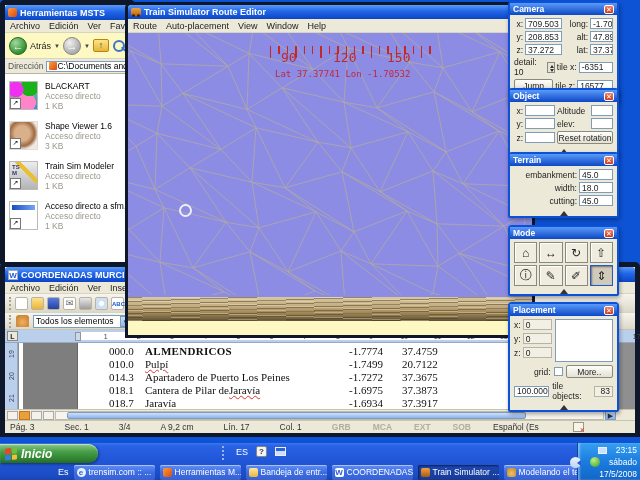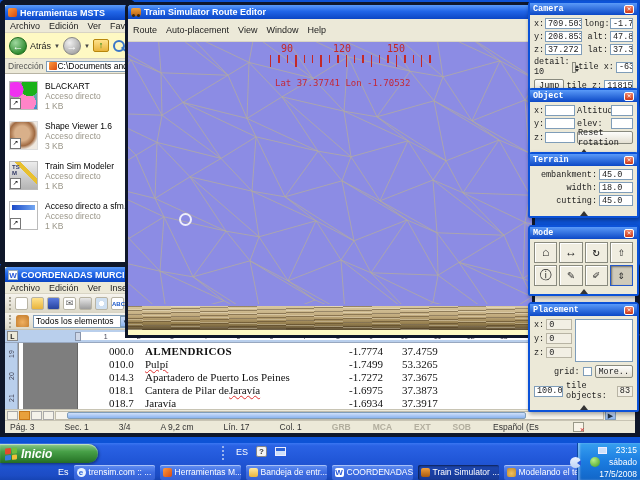--- a/index.html
+++ b/index.html
@@ -122,39 +122,39 @@
   .wstatus .dim{color:#b2ae9e;font-weight:bold;margin-right:5px;}
   .bookico{width:11px;height:10px;background:#f8f4e8;border:1px solid #998;position:relative;margin-left:4px;}
   .bookico::after{content:"✕";position:absolute;right:-2px;bottom:-2px;color:#d22;font-size:6px;line-height:6px;}
 
   
   #editor{left:125px;top:2px;width:410px;height:336px;z-index:3;border-width:3px;border-radius:6px 6px 0 0;}
   #editor .xptitle{height:14px;}
   .train-ico{width:10px;height:8px;background:linear-gradient(180deg,#f2a03c,#b86414);border-radius:2px;position:relative;flex:none;}
   .train-ico::after{content:"";position:absolute;left:1px;bottom:-1px;width:3px;height:3px;background:#402808;border-radius:50%;
     box-shadow:5px 0 0 #402808;}
-  #editor .menurow{height:23px;}
+  #editor .menurow{height:14px;}
   .viewport{position:relative;height:288px;background:#8c8ce4;overflow:hidden;}
   .viewport svg{position:absolute;left:0;top:0;}
   .viewport svg line{stroke:#b2ab9f;stroke-width:.9;opacity:.85;}
   .sand{position:absolute;left:0;right:0;bottom:0;height:24px;
     background:repeating-linear-gradient(178deg,rgba(70,52,28,.45) 0 1px,transparent 1px 4px),
       repeating-linear-gradient(2deg,rgba(255,248,230,.3) 0 1px,transparent 1px 5px),
       linear-gradient(180deg,#d9c9a0 0%,#c2ab7e 40%,#97804f 72%,#5e4f35 100%);}
   .ticks{position:absolute;left:142px;top:13px;width:170px;height:13px;display:flex;align-items:flex-start;}
   .tick{width:1.4px;margin-right:7px;background:#c32828;flex:none;}
-  .clabel{position:absolute;font-size:10px;color:#c32828;font-family:"DejaVu Sans Mono",monospace;top:1px;}
+  .clabel{position:absolute;font-size:13px;color:#c32828;font-family:"DejaVu Sans Mono",monospace;top:17px;}
   .latlon{position:absolute;left:147px;top:36px;font-size:9px;color:#c32838;font-family:"DejaVu Sans Mono",monospace;white-space:nowrap;}
   .cursor-circle{position:absolute;left:51px;top:171px;width:13px;height:13px;border:2px solid rgba(255,255,255,.85);border-radius:50%;}
   .estatus{height:14px;background:#ffffe4;border-top:1px solid #9a9a8a;font-size:8.5px;color:#111;
     padding:1px 3px;white-space:nowrap;overflow:hidden;}
 
   
-  .panel{position:absolute;left:528px;width:111px;background:#ece9d8;border:2px solid #0b52d8;border-radius:4px 4px 2px 2px;
-    z-index:4;box-shadow:1px 2px 4px rgba(0,0,0,.35);font-family:Liberation Mono, monospace;}
+  .panel{position:absolute;left:508px;width:111px;background:#ece9d8;border:2px solid #0b52d8;border-radius:4px 4px 2px 2px;
+    z-index:4;box-shadow:1px 2px 4px rgba(0,0,0,.35);}
   .ptitle{height:12px;background:linear-gradient(180deg,#5a9af8,#0c48c6);color:#fff;font-size:8.5px;font-weight:bold;
     display:flex;align-items:center;padding:0 3px;}
   .px{margin-left:auto;width:10px;height:9px;background:linear-gradient(180deg,#f08468,#cc3818);border:1px solid #fff;
     border-radius:2px;color:#fff;font-size:7px;line-height:7px;text-align:center;}
   .pbody{padding:3px 4px 0 4px;font-size:8.5px;color:#222;}
   .prow{display:flex;align-items:center;gap:2px;margin-bottom:2px;}
   .plbl{text-align:right;flex:none;}
   .collapse{height:8px;display:flex;justify-content:center;align-items:flex-start;}
   .collapse i{display:block;width:0;height:0;border:4px solid transparent;border-bottom:5px solid #333;margin-top:-1px;}
   .spinner{width:9px;height:11px;border:1px solid #898a7e;background:#e8e4d8;display:flex;flex-direction:column;}
@@ -377,21 +377,21 @@
               <span class="lat">37.4759</span>
             </div>
 
             <div class="docrow">
               <span class="km">010.0</span>
               <span class="lnln">
                 <span class="nm" style="position:static"></span>
                 <span class="nmw">Pulpí</span>
               </span>
               <span class="lon">-1.7499</span>
-              <span class="lat">53.3265</span>
+              <span class="lat">20.7122</span>
             </div>
 
             <div class="docrow">
               <span class="km">014.3</span>
               <span class="lnln">
                 <span class="nm" style="position:static">Apartadero de Puerto Los Peines</span>
                 <span class="nmw"></span>
               </span>
               <span class="lon">-1.7272</span>
               <span class="lat">37.3675</span>
@@ -759,21 +759,21 @@
         <span class="spinner">
             <i class="up"></i>
             <i class="dn"></i>
           </span>
         <span class="plbl" style="margin-left:auto">tile x:</span>
         <span class="fld" style="width:38px">-6351</span>
         </div>
       <div class="prow">
           <span class="btn" style="width:42px;height:13px">Jump</span>
         <span class="plbl" style="margin-left:auto">tile z:</span>
-        <span class="fld" style="width:38px">11815</span>
+        <span class="fld" style="width:38px">16577</span>
         </div>
     </div>
     <div class="collapse">
         <i></i>
       </div>
   </div>
 
   <div class="panel" id="p-object">
     <div class="ptitle">
         <span>Object</span>

